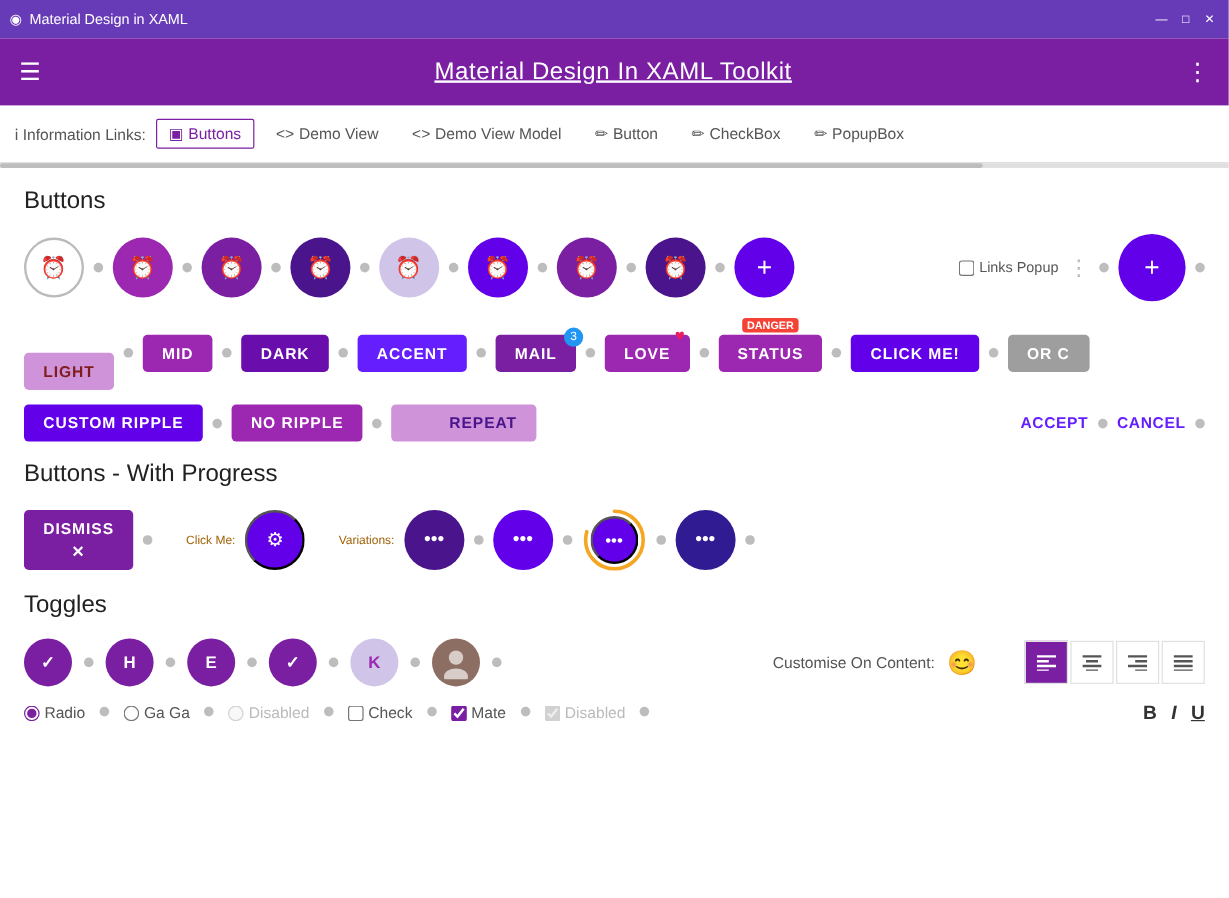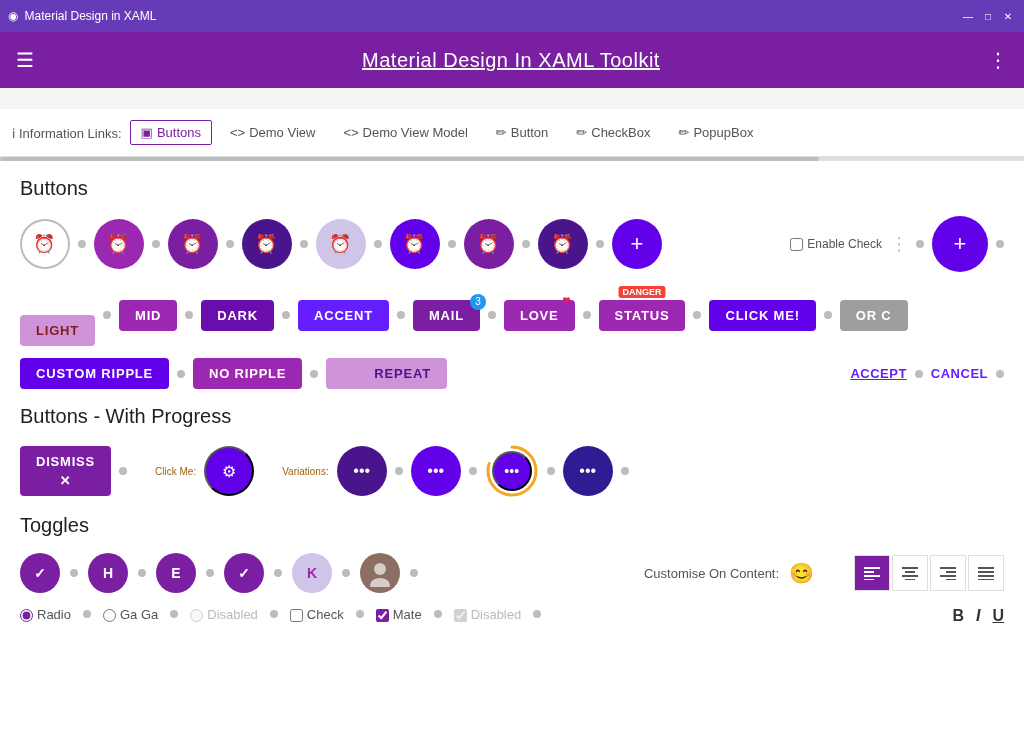--- a/index.html
+++ b/index.html
@@ -37,21 +37,20 @@
     
     .info-bar {
       background: white;
       border-bottom: 1px solid #e0e0e0;
       height: 48px;
       display: flex;
       align-items: center;
       padding: 0 12px;
       gap: 8px;
       overflow: hidden;
-      margin-top: 21px;
     }
     .info-label { font-size: 13px; color: #555; display: flex; align-items: center; gap: 4px; }
     .info-link {
       display: flex; align-items: center; gap: 4px;
       padding: 4px 10px;
       font-size: 13px;
       color: #555;
       cursor: pointer;
       border-radius: 2px;
     }
@@ -175,21 +174,21 @@
       font-size: 9px;
       padding: 1px 4px;
       border-radius: 3px;
       font-weight: bold;
       white-space: nowrap;
     }
 
     .custom-ripple-btn { background: #6200ea; color: white; }
     .no-ripple-btn { background: #9c27b0; color: white; }
     .repeat-btn { background: #ce93d8; color: #4a148c; padding-left: 48px; }
-    .accept-link { color: #651fff; font-weight: 600; font-size: 13px; background: none; border: none; cursor: pointer; letter-spacing: 0.5px; text-transform: uppercase; text-decoration: underline; }
+    .accept-link { color: #651fff; font-weight: 600; font-size: 13px; background: none; border: none; cursor: pointer; letter-spacing: 0.5px; text-transform: uppercase; }
     .cancel-link { color: #651fff; font-weight: 600; font-size: 13px; background: none; border: none; cursor: pointer; letter-spacing: 0.5px; text-transform: uppercase; text-align: right; }
 
     .enable-popup { display: flex; align-items: center; gap: 4px; font-size: 12px; color: #555; }
     .enable-popup input[type=checkbox] { accent-color: #9c27b0; }
 
     
     .progress-btn {
       padding: 8px 16px;
       border: none;
       border-radius: 4px;
@@ -365,21 +364,21 @@
     <button class="circle-btn filled-accent">⏰</button>
     <div class="ripple-dot"></div>
     <button class="circle-btn filled-mid">⏰</button>
     <div class="ripple-dot"></div>
     <button class="circle-btn filled-dark">⏰</button>
     <div class="ripple-dot"></div>
     <button class="circle-btn filled-plus">+</button>
     <div style="flex:1"></div>
     <div class="enable-popup">
       <input type="checkbox" style="">
-      <span>Enable Check</span>
+      <span>Links Popup</span>
     </div>
     <button class="more-dots">⋮</button>
     <div class="ripple-dot"></div>
     <button class="circle-btn fab-large">+</button>
     <div class="ripple-dot"></div>
   </div>
 
   <div class="button-row">
     <button class="flat-btn light">LIGHT</button>
     <div class="ripple-dot"></div>

